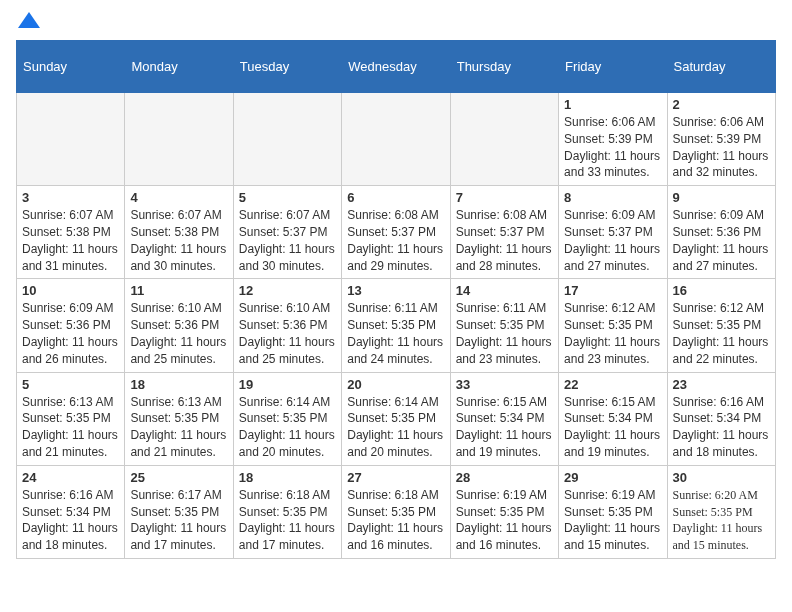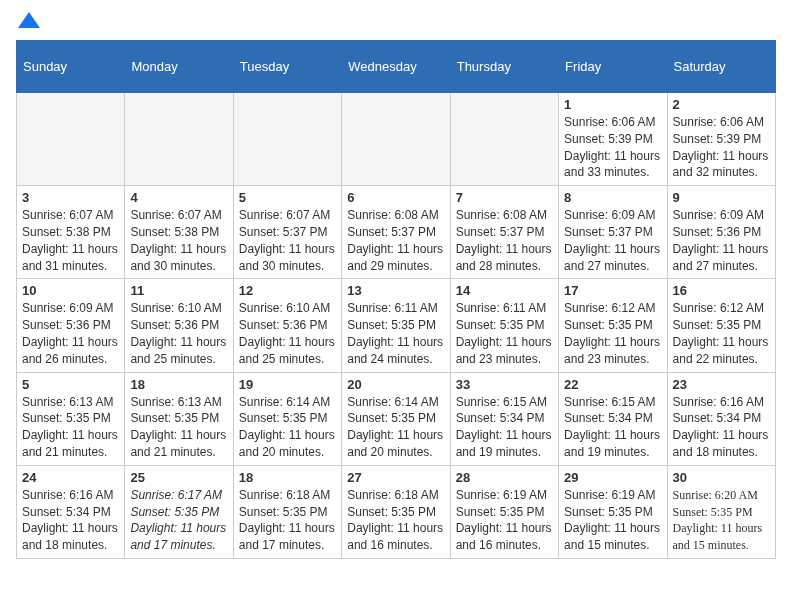--- a/index.html
+++ b/index.html
@@ -268,21 +268,21 @@
       </tr>
       <tr>
         <td>
           <div class="day-number">24</div>
           <div class="cell-info" style="white-space: pre-line;">Sunrise: 6:16 AM
 Sunset: 5:34 PM
 Daylight: 11 hours and 18 minutes.</div>
         </td>
         <td>
           <div class="day-number">25</div>
-          <div class="cell-info" style="white-space: pre-line; font-style: italic;">Sunrise: 6:17 AM
+          <div class="cell-info" style="white-space: pre-line;">Sunrise: 6:17 AM
 Sunset: 5:35 PM
 Daylight: 11 hours and 17 minutes.</div>
         </td>
         <td>
           <div class="day-number">18</div>
           <div class="cell-info" style="white-space: pre-line;">Sunrise: 6:18 AM
 Sunset: 5:35 PM
 Daylight: 11 hours and 17 minutes.</div>
         </td>
         <td>

